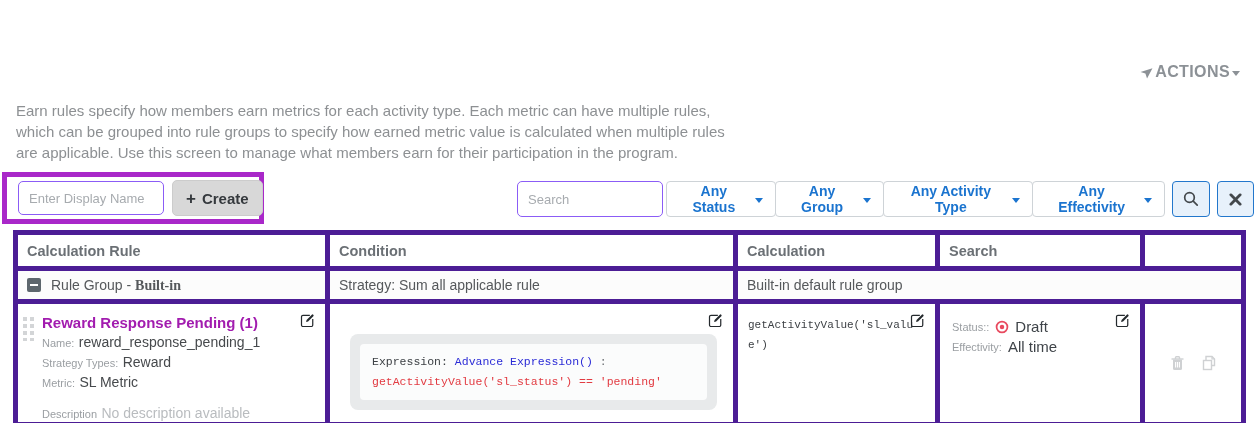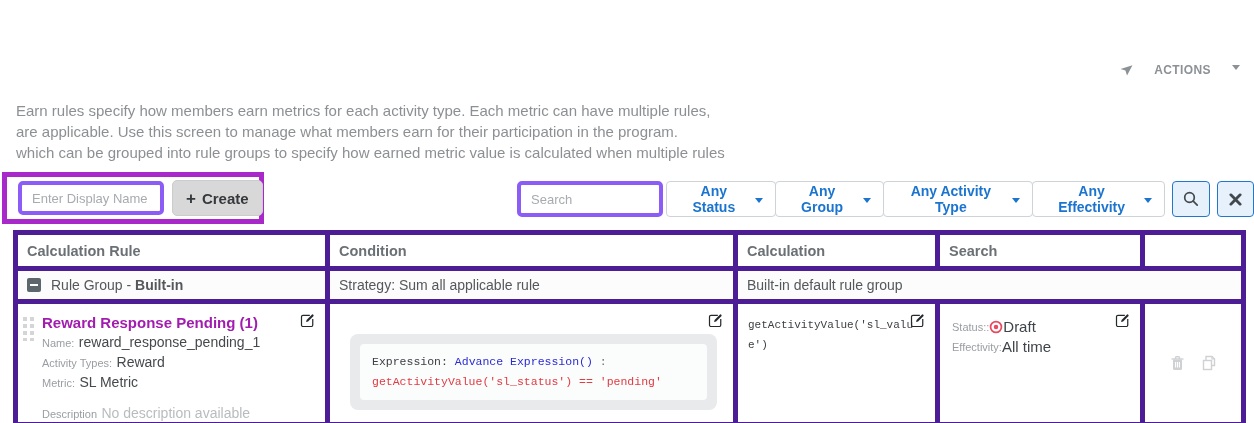--- a/index.html
+++ b/index.html
@@ -3,30 +3,30 @@
 <meta charset="utf-8">
 <style>
   * { box-sizing: border-box; margin: 0; padding: 0; }
   html, body { width: 1254px; height: 423px; background: #ffffff; overflow: hidden;
     font-family: "Liberation Sans", sans-serif; color: #46494c; }
   #page { position: relative; width: 1254px; height: 423px; }
 
   
   .page-title { position: absolute; left: 16px; top: 10px; font-size: 30px; font-weight: 700;
     color: #3b3f42; letter-spacing: -0.5px; }
-  .actions-menu { position: absolute; right: 14px; top: 63px; display: flex; align-items: flex-start;
-    gap: 21px; font-size: 12px; font-weight: 700; color: #8c9196; letter-spacing: 0.4px; cursor: pointer; }
+  .actions-menu { position: absolute; right: 14px; top: 63px; display: flex; align-items: center;
+    gap: 2px; font-size: 16px; font-weight: 700; color: #8c9196; letter-spacing: 0.4px; cursor: pointer; }
   .caret { width: 0; height: 0; border-left: 4px solid transparent; border-right: 4px solid transparent;
     border-top: 5px solid currentColor; display: inline-block; margin-top: 2px; }
   .desc { position: absolute; left: 16px; top: 100px; font-size: 15px; line-height: 21px; color: #8d9093; }
 
   
   .highlight-box { position: absolute; left: 2px; top: 172px; width: 262px; height: 52px;
     border: 5px solid #a928c9; display: flex; align-items: center; padding-left: 11px; gap: 8px; }
-  .text-input { height: 34px; border: 4px solid #8b5cf6; border-radius: 5px; padding: 0 10px;
+  .text-input { height: 34px; border: 1px solid #8b5cf6; border-radius: 5px; padding: 0 10px;
     font-size: 13px; color: #46494c; font-family: "Liberation Sans", sans-serif; outline: none; }
   .text-input::placeholder { color: #a7abaf; }
   .name-input { width: 146px; }
   .create-btn { height: 36px; padding: 0 13px; background: #d8d8d8; border: 1px solid #cccccc;
     border-radius: 5px; font-size: 15px; font-weight: 700; color: #35393d; display: inline-flex;
     align-items: center; gap: 6px; cursor: pointer; }
   .plus-glyph { font-size: 17px; font-weight: 700; line-height: 1; }
 
   
   .filter-row { position: absolute; left: 517px; top: 181px; display: flex; align-items: center; }
@@ -45,21 +45,21 @@
   table.rules th, table.rules td { border: 5px solid #4c1d95; }
   th { height: 36px; text-align: left; padding-left: 9px; font-size: 14.5px; font-weight: 700;
     color: #6b7075; background: #ffffff; }
   tr.group-row td { height: 33px; background: #fcfcfc; font-size: 14px; color: #55585b;
     padding-left: 9px; }
   .group-title { display: flex; align-items: center; gap: 10px; }
   .minus-square { width: 14px; height: 14px; background: #5d666d; border-radius: 2px; position: relative;
     flex: 0 0 auto; cursor: pointer; }
   .minus-square::after { content: ""; position: absolute; left: 3px; top: 6px; width: 8px; height: 2px;
     background: #ffffff; }
-  .bold { font-weight: 700; }
+  .bold { font-weight: 700; font-family: Liberation Serif, serif; }
 
   tr.rule-row td { height: 122px; vertical-align: top; position: relative; background: #ffffff; }
   .cell-edit { position: absolute; top: 9px; right: 10px; cursor: pointer; line-height: 0; }
 
   .drag-handle { position: absolute; left: 5px; top: 13px; cursor: grab; line-height: 0; }
   .rule-main { padding: 10px 8px 0 24px; }
   .rule-title { font-size: 15px; font-weight: 700; color: #a21caf; }
   .kv { margin-top: 2px; }
   .kv .k { font-size: 11px; color: #9a9ea2; }
   .kv .v { font-size: 14px; color: #46494c; }
@@ -72,21 +72,21 @@
     white-space: nowrap; overflow: hidden; }
   .code-label { color: #3d4145; }
   .code-keyword { color: #2b2bd6; }
   .code-sep { color: #6d7175; }
   .code-red { color: #e23b42; }
 
   .calc-code { padding: 12px 8px 0 10px; font-family: "Liberation Mono", "DejaVu Sans Mono", monospace;
     font-size: 11px; line-height: 1.8; color: #3d4145; word-break: break-all; }
 
   .status-body { padding: 14px 10px 0 12px; }
-  .status-line { display: flex; align-items: center; }
+  .status-line { display: flex; align-items: center; gap: 6px; }
   .status-line .k { font-size: 11px; color: #9a9ea2; }
   .status-line .v { font-size: 15px; color: #3f4449; }
   .eff-line { margin-top: 3px; }
   .dot-circle { line-height: 0; }
 
   .row-actions { display: flex; align-items: center; justify-content: center; gap: 16px; height: 100%; }
   .row-actions svg { cursor: pointer; }
 </style>
 </head>
 <body>
@@ -99,22 +99,22 @@
       <svg width="13" height="13" viewBox="0 0 24 24">
           <path d="M1 4 L23 11 L14 14 L11 23 Z" fill="#8c9196" transform="scale(-1,1) translate(-24,0)"></path>
         </svg>
     </span>
     <span>ACTIONS</span>
     <span class="caret"></span>
   </div>
 
   <div class="desc">
     <div>Earn rules specify how members earn metrics for each activity type. Each metric can have multiple rules,</div>
+    <div>which can be grouped into rule groups to specify how earned metric value is calculated when multiple rules</div>
     <div>are applicable. Use this screen to manage what members earn for their participation in the program.</div>
-    <div>which can be grouped into rule groups to specify how earned metric value is calculated when multiple rules</div>
   </div>
 
   <div class="highlight-box">
     <input class="text-input name-input" placeholder="Enter Display Name" style="">
     <button class="create-btn">
       <span class="plus-glyph">+</span>
       <span>Create</span>
     </button>
   </div>
 
@@ -197,21 +197,21 @@
         </span>
         <span class="cell-edit">
           <svg width="15" height="15" viewBox="0 0 16 16">
                 <path d="M10.5 2.5 H3.2 A1.6 1.6 0 0 0 1.6 4.1 V12.8 A1.6 1.6 0 0 0 3.2 14.4 H12 A1.6 1.6 0 0 0 13.6 12.8 V6.5" fill="none" stroke="#24292d" stroke-width="1.3"></path>
                 <path d="M6.6 9.5 l2 -0.45 L14.2 3.4 a1.15 1.15 0 0 0 -1.63 -1.63 L7 7.4 l-0.45 2.05 z" fill="#24292d"></path>
               </svg>
         </span>
         <div class="rule-main">
           <div class="rule-title">Reward Response Pending (1)</div>
           <div class="kv"><span class="k">Name:</span> <span class="v">reward_response_pending_1</span></div>
-          <div class="kv"><span class="k">Activity Types:</span> <span class="v">Reward</span></div>
+          <div class="kv"><span class="k">Strategy Types:</span> <span class="v">Reward</span></div>
           <div class="kv"><span class="k">Metric:</span> <span class="v">SL Metric</span></div>
           <div class="kv desc-line"><span class="k">Description</span> <span class="v-muted">No description available</span></div>
         </div>
       </td>
       <td>
         <span class="cell-edit">
           <svg width="15" height="15" viewBox="0 0 16 16">
                 <path d="M10.5 2.5 H3.2 A1.6 1.6 0 0 0 1.6 4.1 V12.8 A1.6 1.6 0 0 0 3.2 14.4 H12 A1.6 1.6 0 0 0 13.6 12.8 V6.5" fill="none" stroke="#24292d" stroke-width="1.3"></path>
                 <path d="M6.6 9.5 l2 -0.45 L14.2 3.4 a1.15 1.15 0 0 0 -1.63 -1.63 L7 7.4 l-0.45 2.05 z" fill="#24292d"></path>
               </svg>

